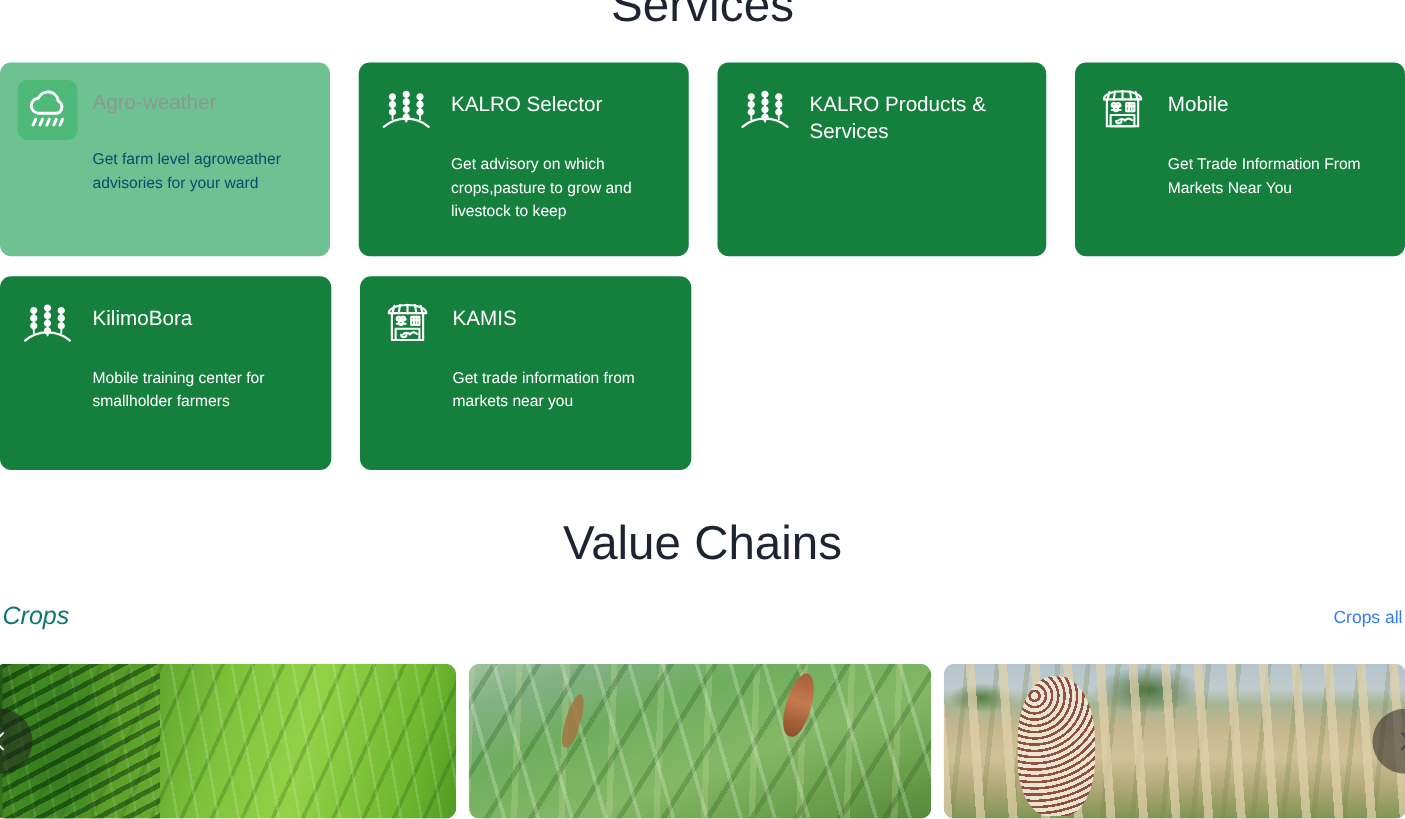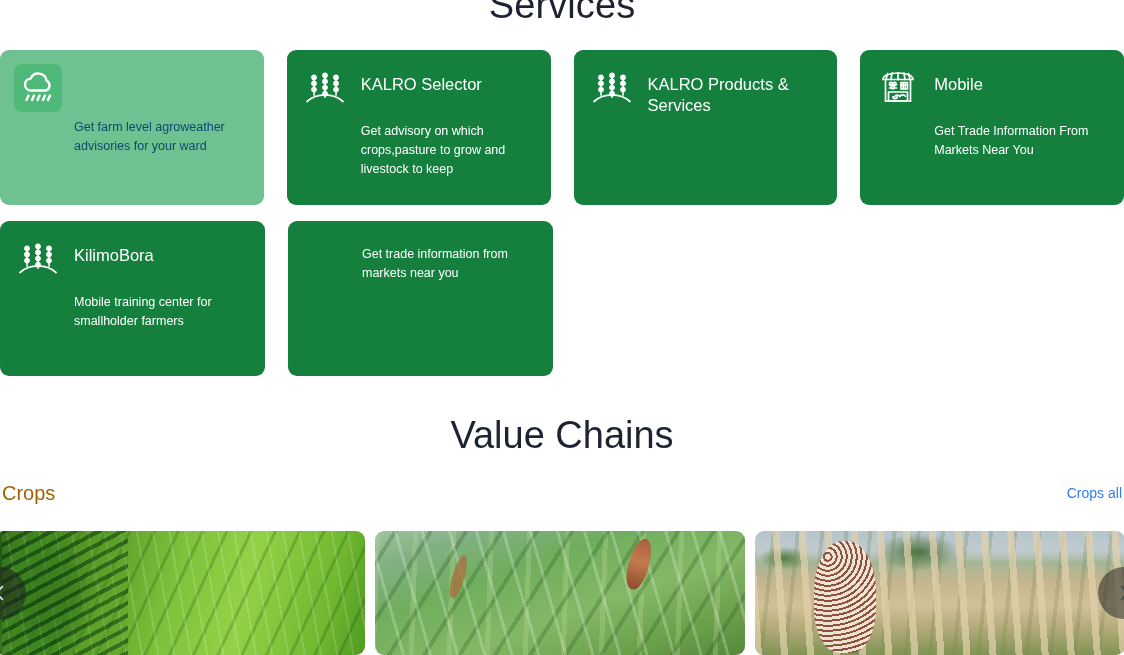--- a/index.html
+++ b/index.html
@@ -96,22 +96,23 @@
   }
   .vc-subrow {
     position: absolute;
     top: 476px; left: 0; width: 1124px;
     height: 34px;
     display: flex; align-items: center; justify-content: space-between;
     padding: 0 0 0 2px;
   }
   .vc-cat {
     font-size: 20px;
-    color: #a16207;
+    color: #0f766e;
     font-weight: 400;
+    font-style: italic;
   }
   .vc-viewall {
     font-size: 14px;
     color: #2f7cf6;
     text-decoration: none;
     padding-right: 2px;
     cursor: pointer;
   }
 
   
@@ -239,20 +240,21 @@
           <span class="svc-icon">
             <svg width="38" height="36" viewBox="0 0 38 36" fill="none" stroke="#ffffff" stroke-width="2.4" stroke-linecap="round" stroke-linejoin="round">
               <path d="M11 20.5a6 6 0 0 1 .6-11.9 8.4 8.4 0 0 1 16 2.2 5.3 5.3 0 0 1-.6 9.7z"></path>
               <path d="M9.5 25.5 7.5 30"></path>
               <path d="M15 25.5 13 30"></path>
               <path d="M20.5 25.5 18.5 30"></path>
               <path d="M26 25.5 24 30"></path>
               <path d="M31 25.5 29 30"></path>
             </svg>
           </span>
+          <div class="svc-title">Agro-weather</div>
         </div>
         <div class="svc-desc">Get farm level agroweather advisories for your ward</div>
       </div>
 
       <div class="svc-card">
         <div class="svc-head">
           <span class="svc-icon">
             <svg width="44" height="42" viewBox="0 0 44 42" fill="#ffffff">
               <g>
                 <path d="M11 7.5c-1.6 0-2.9 1.3-2.9 2.9 0 1.6 1.3 2.9 2.9 2.9s2.9-1.3 2.9-2.9c0-1.6-1.3-2.9-2.9-2.9z"></path>
@@ -351,20 +353,40 @@
                 <path d="M4 34.5c5-4.4 11.5-6.6 18-6.6s13 2.2 18 6.6" fill="none" stroke="#ffffff" stroke-width="1.8" stroke-linecap="round"></path>
               </g>
             </svg>
           </span>
           <div class="svc-title">KilimoBora</div>
         </div>
         <div class="svc-desc">Mobile training center for smallholder farmers</div>
       </div>
 
       <div class="svc-card">
+        <div class="svc-head">
+          <span class="svc-icon">
+            <svg width="42" height="40" viewBox="0 0 42 40" fill="none" stroke="#ffffff" stroke-width="1.7" stroke-linejoin="round" stroke-linecap="round">
+              <path d="M6 11.5c0-4 6.7-6.5 15-6.5s15 2.5 15 6.5z"></path>
+              <path d="M10.5 5.6 9 11.5M15 5 14 11.5M21 4.8v6.7M27 5l1 6.5M31.5 5.6 33 11.5"></path>
+              <path d="M8.5 11.5V33M33.5 11.5V33"></path>
+              <path d="M8.5 33h25"></path>
+              <rect x="11.5" y="24" width="19" height="9"></rect>
+              <path d="M12.5 16.5h7M12.5 20h7"></path>
+              <circle cx="14" cy="16" r="1.6"></circle>
+              <circle cx="17.5" cy="16" r="1.6"></circle>
+              <circle cx="15.8" cy="19.3" r="1.6"></circle>
+              <rect x="24" y="14.5" width="6.5" height="6.5"></rect>
+              <path d="M24 17h6.5M26.2 14.5V21M28.3 14.5V21"></path>
+              <path d="M17.5 28.5c1.5-1.8 4.2-1.8 5.4 0 1.3-2 4-2.2 5.6-.4"></path>
+              <path d="M20.2 28.5c0 1.4-1.1 2.2-2.3 2.2-1.1 0-2-.8-2-1.9"></path>
+            </svg>
+          </span>
+          <div class="svc-title">KAMIS</div>
+        </div>
         <div class="svc-desc">Get trade information from markets near you</div>
       </div>
     </div>
   </div>
 
   <div class="vc-title">Value Chains</div>
 
   <div class="vc-subrow">
     <span class="vc-cat">Crops</span>
     <a class="vc-viewall">Crops all</a>

